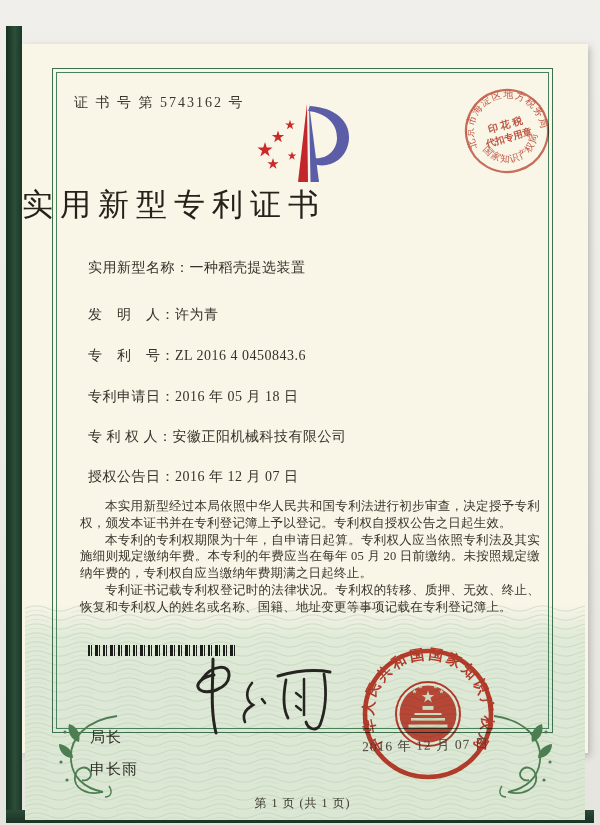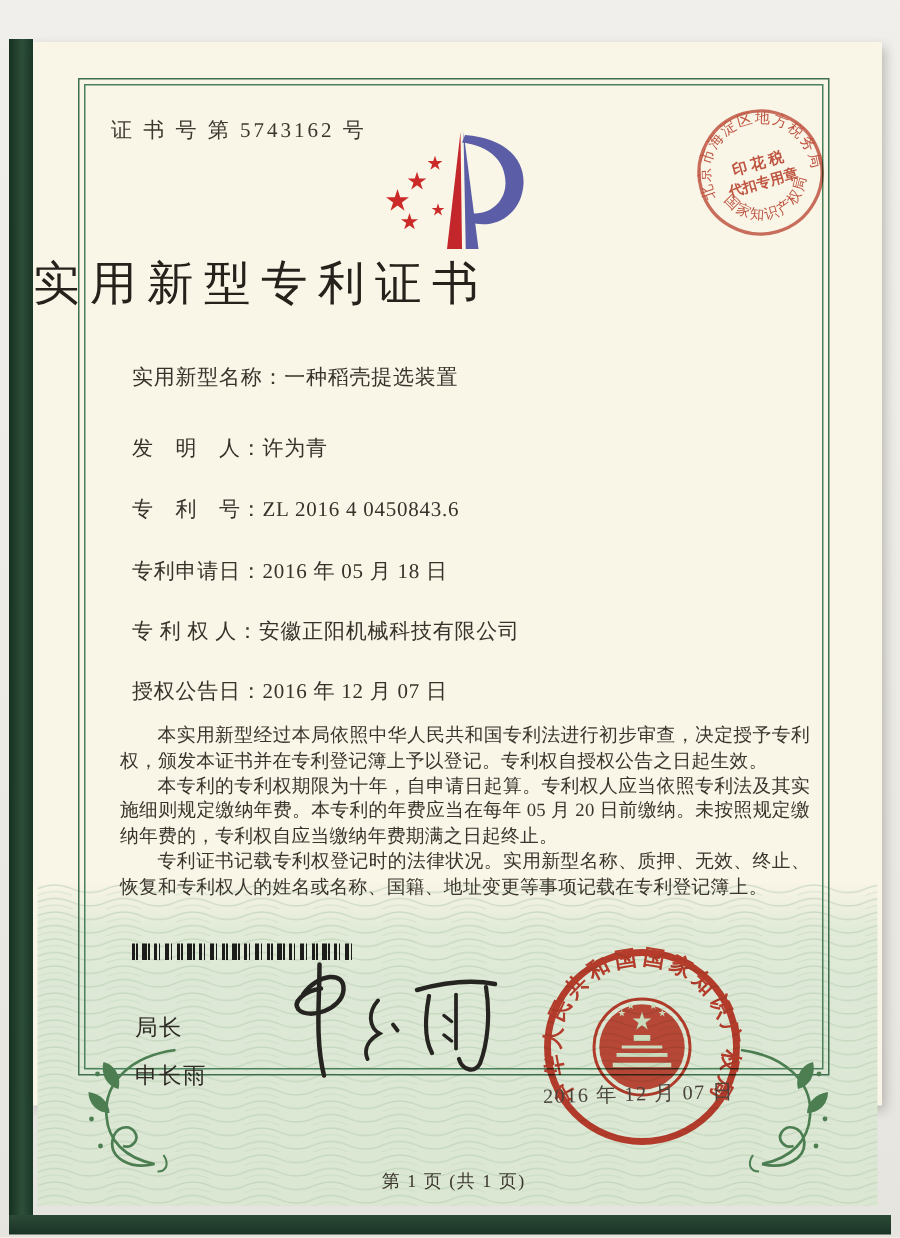--- a/index.html
+++ b/index.html
@@ -7,41 +7,41 @@
     width:600px;height:825px;
     background:#e9e7e2;
     font-family:"Liberation Serif","DejaVu Serif",serif;
     position:relative;overflow:hidden;
   }
   .photo{position:absolute;inset:0;background:linear-gradient(180deg,#f0efeb 0%,#eceae5 60%,#e6e4df 100%);}
   .cover-spine{position:absolute;left:6px;top:26px;width:16px;height:786px;
     background:linear-gradient(90deg,#16301f,#2d4f3a 55%,#1b3727);}
   .cover-bottom{position:absolute;left:6px;top:810px;width:588px;height:13px;
     background:linear-gradient(180deg,#2c4a36,#1a3325);}
-  .page{position:absolute;left:22px;top:28px;width:566px;height:709px;
+  .page{position:absolute;left:22px;top:44px;width:566px;height:709px;
     background:#f9f5e7;box-shadow:2px 3px 7px rgba(60,60,50,.3);}
   .green-zone{position:absolute;left:3px;right:3px;top:560px;height:216px;
     background:linear-gradient(to bottom,rgba(223,233,215,0) 0%,rgba(222,233,214,.85) 14%,#dde9d6 30%,#dbe7d3 100%);}
   .green-zone svg{position:absolute;inset:0;}
   .frame{position:absolute;left:30px;top:24px;right:35px;bottom:20px;
     border:1.4px solid #3e6f4e;pointer-events:none;}
   .frame::after{content:"";position:absolute;inset:3px;border:1px solid #49815b;}
   .cert-no{position:absolute;left:52px;top:50px;font-size:14px;letter-spacing:2px;color:#3c362d;}
   .logo{position:absolute;left:228px;top:56px;width:100px;height:86px;}
   .title{position:absolute;left:0;right:0;top:140px;text-align:left;
     font-size:31px;letter-spacing:7px;color:#26221b;font-weight:500;}
   .field{position:absolute;left:66px;font-size:14px;color:#37322a;letter-spacing:.5px;white-space:nowrap;}
   .f0{top:215px}.f1{top:262px}.f2{top:303px}.f3{top:344px}.f4{top:384px}.f5{top:424px}
   .paras{position:absolute;left:58px;top:454px;width:460px;color:#3a352c;
     font-size:12.5px;line-height:16.8px;letter-spacing:.2px;text-align:justify;}
   .paras p{margin:0;text-indent:2em;}
   .barcode{position:absolute;left:66px;top:601px;width:149px;height:11px;
     background:repeating-linear-gradient(90deg,#1c1c1a 0 2px,transparent 2px 3px,#1c1c1a 3px 4px,transparent 4px 7px,#1c1c1a 7px 10px,transparent 10px 11px,#1c1c1a 11px 12px,transparent 12px 15px);}
   .signer{position:absolute;left:68px;font-family:"Liberation Sans","DejaVu Sans",sans-serif;
-    font-size:15px;color:#2e2b25;letter-spacing:1px;}
+    font-size:15px;color:#2e2b25;letter-spacing:1px;margin-top:36px;}
   .signer-title{top:648px;}
   .signer-name{top:680px;}
   .signature{position:absolute;left:150px;top:605px;width:180px;height:100px;}
   .stamp{mix-blend-mode:multiply;}
   .tax-stamp{position:absolute;left:436px;top:38px;width:98px;height:98px;opacity:.92;}
   .sipo-stamp{position:absolute;left:328px;top:592px;width:156px;height:156px;opacity:.94;}
   .issue-date{position:absolute;left:340px;top:692px;width:180px;font-size:13.5px;
     color:#4a443c;letter-spacing:1px;transform:rotate(-1.5deg);white-space:nowrap;}
   .flourish{position:absolute;width:72px;height:88px;}
   .fl-left{left:31px;top:666px;}
@@ -95,21 +95,21 @@
     <div class="field f1"><span>发　明　人：</span><span>许为青</span></div>
     <div class="field f0"><span>实用新型名称：</span><span>一种稻壳提选装置</span></div>
     <div class="field f2"><span>专　利　号：</span><span>ZL 2016 4 0450843.6</span></div>
     <div class="field f3"><span>专利申请日：</span><span>2016 年 05 月 18 日</span></div>
     <div class="field f4"><span>专 利 权 人：</span><span>安徽正阳机械科技有限公司</span></div>
     <div class="field f5"><span>授权公告日：</span><span>2016 年 12 月 07 日</span></div>
 
     <div class="paras">
       <p>本实用新型经过本局依照中华人民共和国专利法进行初步审查，决定授予专利权，颁发本证书并在专利登记簿上予以登记。专利权自授权公告之日起生效。</p>
       <p>本专利的专利权期限为十年，自申请日起算。专利权人应当依照专利法及其实施细则规定缴纳年费。本专利的年费应当在每年 05 月 20 日前缴纳。未按照规定缴纳年费的，专利权自应当缴纳年费期满之日起终止。</p>
-      <p>专利证书记载专利权登记时的法律状况。实用新型名称、质押、无效、终止、恢复和专利权人的姓名或名称、国籍、地址变更等事项记载在专利登记簿上。</p>
+      <p>专利证书记载专利权登记时的法律状况。专利权的转移、质押、无效、终止、恢复和专利权人的姓名或名称、国籍、地址变更等事项记载在专利登记簿上。</p>
     </div>
 
     <div class="barcode"></div>
 
     <div class="signer signer-title">局长</div>
     <div class="signer signer-name">申长雨</div>
 
     <svg class="signature" viewBox="0 0 180 100" fill="none" stroke="#262420" stroke-width="3" stroke-linecap="round">
       <path d="M30,30 C40,16 58,14 57,27 C56,40 34,47 27,40 C23,35 30,28 42,26"></path>
       <path d="M41,10 C41,34 38,60 44,84"></path>

